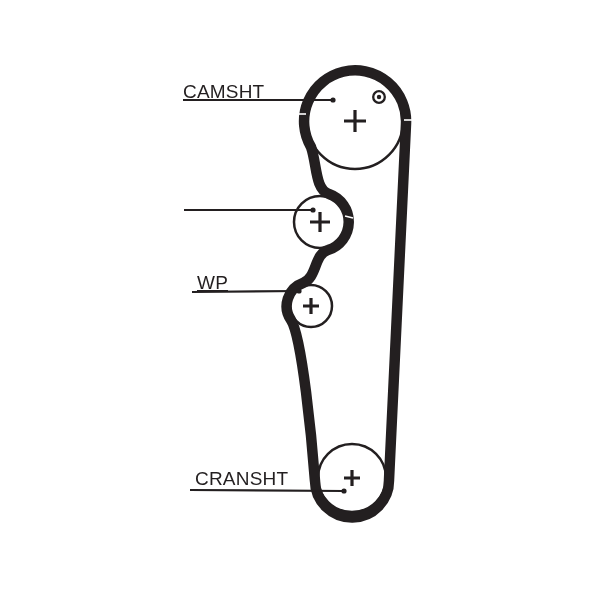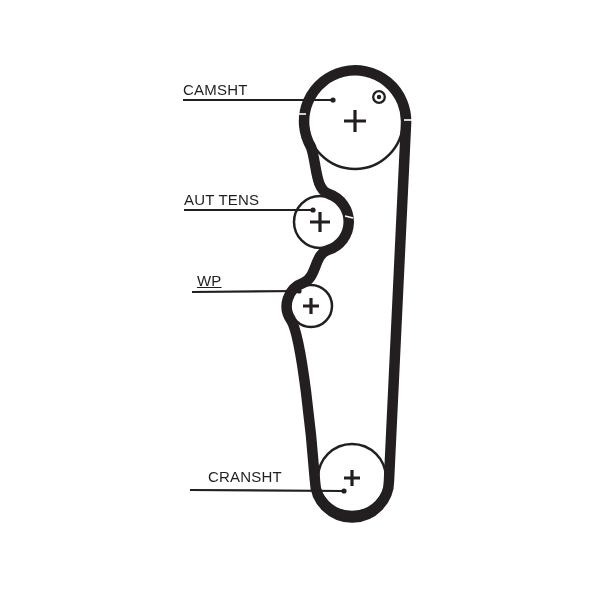--- a/index.html
+++ b/index.html
@@ -16,21 +16,21 @@
   .pulley   { fill: var(--paper); stroke: var(--ink); stroke-width: 2.5; }
   .cross    { fill: none; stroke: var(--ink); stroke-width: 3.2; }
   .belt     { fill: none; stroke: var(--ink); stroke-linejoin: round; stroke-linecap: round; }
   .leader   { stroke: var(--ink); stroke-width: 2.2; }
   .leader-dot { fill: var(--ink); }
   .tick     { stroke: var(--paper); stroke-width: 1.6; }
   .bolt-ring { fill: none; stroke: var(--ink); stroke-width: 2.3; }
   .bolt-dot  { fill: var(--ink); }
   .diagram-label {
     position: absolute;
-    font-size: 15px;
+    font-size: 19px;
     font-weight: 400;
     line-height: 1;
     color: var(--ink);
     white-space: pre;
     letter-spacing: 0.2px;
   }
 </style>
 </head>
 <body>
 
@@ -64,16 +64,15 @@
         <line class="leader" x1="184" y1="210" x2="313" y2="210"></line>
         <circle class="leader-dot" cx="313" cy="210" r="2.6"></circle>
         <line class="leader" x1="192" y1="292" x2="299" y2="291"></line>
         <circle class="leader-dot" cx="299" cy="291" r="2.6"></circle>
         <line class="leader" x1="190" y1="490" x2="344" y2="491"></line>
         <circle class="leader-dot" cx="344" cy="491" r="2.6"></circle>
       </g>
   </svg>
 
   <div class="diagram-label" style="left: 183px; top: 82px;">CAMSHT</div>
-  <div class="diagram-label" style="left: 184px; top: 192px;">AUT TENS</div>
   <div class="diagram-label" style="left: 197px; top: 273px; text-decoration: underline;">WP</div>
-  <div class="diagram-label" style="left: 208px; top: 469px;">CRANSHT</div>
+  <div class="diagram-label" style="left: 195px; top: 469px;">CRANSHT</div>
 </div>
 
 </body></html>

